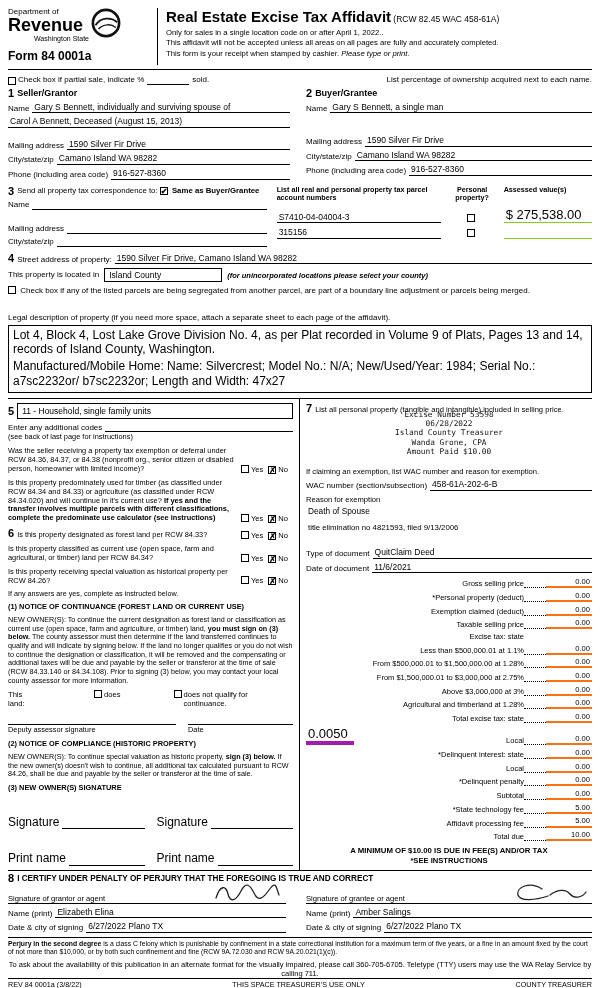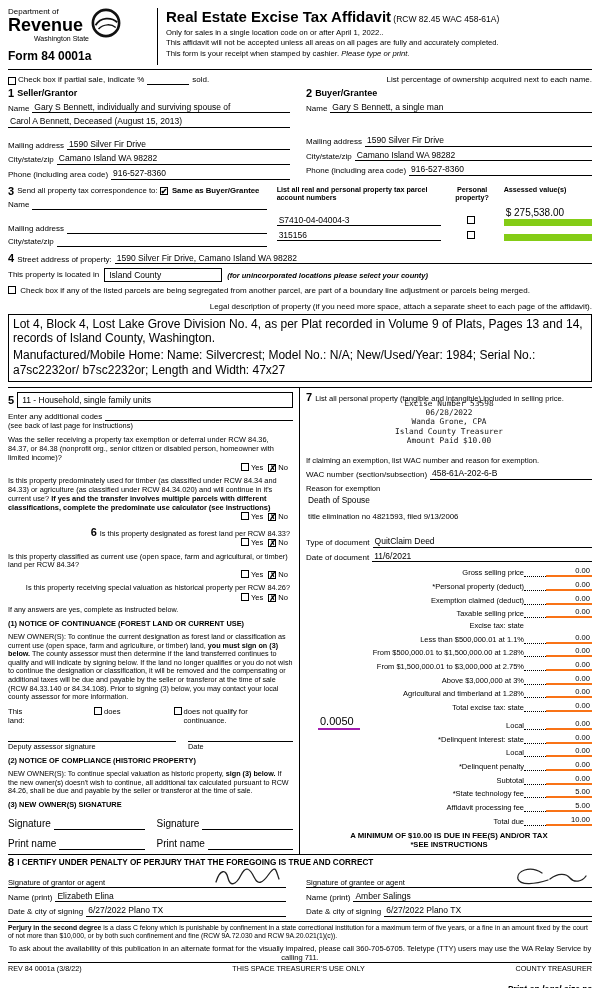--- a/index.html
+++ b/index.html
@@ -49,59 +49,59 @@
   .sec3 { display:flex; margin-top:6px; }
   .sec3-left { width:46%; padding-right:10px; }
   .sec3-right { width:54%; }
   .ptable-head { display:flex; font-weight:700; font-size:7.2px; }
   .ptable-head .c1 { width:52%; }
   .ptable-head .c2 { width:20%; text-align:center; }
   .ptable-head .c3 { width:28%; text-align:left; }
   .prow { display:flex; align-items:flex-end; margin-top:4px; }
   .prow .c1 { width:52%; border-bottom:1px solid #000; min-height:10px; font-size:8.5px; padding-left:2px; }
   .prow .c2 { width:20%; text-align:center; }
-  .prow .c3 { width:28%; border-bottom:7px solid #84cc16; min-height:10px; font-size:10px; padding-left:2px; }
+  .prow .c3 { width:28%; border-bottom:1px solid #84cc16; min-height:10px; font-size:13px; padding-left:2px; }
   
   .sec4 { margin-top:6px; }
   .located-row { display:flex; align-items:center; margin-top:4px; }
   .county-box { display:inline-block; border:1px solid #000; min-width:118px; padding:1px 4px; margin:0 5px; font-size:8.5px; }
   .cnote { font-size:7.5px; }
   .cbline { margin-top:4px; }
   .legal-box { border:1px solid #000; padding:2px 4px 4px; margin-top:2px; font-size:12px; }
   .legal-box div + div { margin-top:3px; }
   
   .cols { display:flex; border-top:1px solid #000; margin-top:5px; flex:1; }
   .col-left { width:50%; border-right:1px solid #000; padding:4px 6px 4px 0; }
   .col-right { width:50%; padding:4px 0 0 6px; }
   .landuse-row { display:flex; align-items:center; }
   .landuse-box { border:1px solid #000; flex:1; padding:2px 4px; font-size:8.5px; }
   .smallnote { font-size:7.4px; margin-top:1px; }
-  .qrow { display:flex; align-items:flex-end; margin-top:5px;flex-direction:column; }
+  .qrow { display:flex; align-items:flex-end; margin-top:5px; }
   .qtext { flex:1; font-size:7.4px; padding-right:3px; }
   .yn { white-space:nowrap; font-size:7.6px; }
   .yn .ynlbl { margin-right:5px; }
   .para { font-size:7.2px; margin-top:4px; }
   .h-small { font-size:7.4px; font-weight:700; margin-top:5px; }
   .thisland { display:flex; margin-top:5px; font-size:7.6px;gap:39px; }
   .thisland .seg { margin-right:14px; display:flex; align-items:flex-start; }
   .sig2col { display:flex; gap:12px; }
   .sigcell { border-top:1px solid #000; margin-top:16px; font-size:7.4px; padding-top:1px; }
   .sigcell.wide { flex:1.6; }
   .sigcell.narrow { flex:1; }
-  .halfline { display:flex; align-items:flex-end; flex:1; margin-top:8px; font-size:10px; }
+  .halfline { display:flex; align-items:flex-end; flex:1; margin-top:22px; font-size:12px; }
   .halfline .uline { margin-left:3px; }
   
   .sec7-top { position:relative; height:60px; }
   .sec7-label { font-size:7.6px; width:100%; }
   .stamp { position:absolute; left:50%; top:7px; transform:translateX(-50%); text-align:center;
            font-family:"DejaVu Sans Mono", monospace; font-size:7.8px; line-height:1.18; width:100%; color:#111; }
   .stamp .stamp1 { font-size:9px; font-weight:700; letter-spacing:1px; }
   .money { margin-top:4px; }
   .mrow { display:flex; align-items:flex-end; margin-top:2.6px; }
-  .mprefix:not(:empty) { border-bottom:2px solid #a21caf; padding:0 6px 0 2px; margin-right:4px; font-size:11px;margin-left:12px; }
+  .mprefix:not(:empty) { border-bottom:4px solid #a21caf; padding:0 6px 0 2px; margin-right:4px; font-size:13px; }
   .mlabel { flex:1; text-align:right; font-size:7.5px; }
   .mdots { width:22px; border-bottom:1px dotted #000; height:8px; flex:none; }
   .mval { width:46px; text-align:right; border-bottom:2px solid #f97316; font-size:7.6px; padding-right:2px; flex:none; min-height:9px; }
   .mspacer { width:68px; flex:none; }
   .minimum { text-align:center; font-weight:700; font-size:7.8px; margin-top:5px; }
   .seeinstr { text-align:center; font-weight:700; font-size:7.6px; }
   .reason-area { min-height:40px; padding:3px 0 0 2px; font-size:8.3px; }
   .reason-area .r2 { margin-top:6px; font-size:7.8px; }
   
   .sec8 { border-top:1px solid #000; padding-top:2px; }
@@ -267,21 +267,21 @@
     </div>
     <div class="located-row">
       <span class="cbline-lbl">This property is located in</span>
       <span class="county-box">Island County</span>
       <span class="bi cnote">(for unincorporated locations please select your county)</span>
     </div>
     <div class="cbline">
       <span class="cb"></span>
       <span>Check box if any of the listed parcels are being segregated from another parcel, are part of a boundary line adjustment or parcels being merged.</span>
     </div>
-    <div style="margin-top:6px;text-align:right;">Legal description of property (if you need more space, attach a separate sheet to each page of the affidavit).</div>
+    <div style="margin-top:17px;">Legal description of property (if you need more space, attach a separate sheet to each page of the affidavit).</div>
     <div class="legal-box">
       <div>Lot 4, Block 4, Lost Lake Grove Division No. 4, as per Plat recorded in Volume 9 of Plats, Pages 13 and 14, records of Island County, Washington.</div>
       <div>Manufactured/Mobile Home: Name: Silvercrest; Model No.: N/A; New/Used/Year: 1984; Serial No.: a7sc2232or/ b7sc2232or; Length and Width: 47x27</div>
     </div>
   </div>
 
   <div class="cols">
 
     <div class="col-left">
       <div class="landuse-row">
@@ -372,22 +372,22 @@
           </div>
       </div>
     </div>
 
     <div class="col-right">
       <div class="sec7-top">
         <div class="sec7-label"><span class="num">7</span><span>List all personal property (tangible and intangible) included in selling price.</span></div>
         <div class="stamp">
           <div>Excise Number 53598</div>
           <div>06/28/2022</div>
+          <div>Island County Treasurer</div>
           <div>Wanda Grone, CPA</div>
-          <div>Island County Treasurer</div>
           <div>Amount Paid $10.00</div>
         </div>
       </div>
 
       <div class="para" style="font-size:7.6px;">If claiming an exemption, list WAC number and reason for exemption.</div>
       <div class="fieldline">
           <span class="flabel">WAC number (section/subsection)</span>
           <span class="uline"><span class="fval">458-61A-202-6-B</span></span>
         </div>
       <div class="para" style="font-size:7.6px;">Reason for exemption</div>

